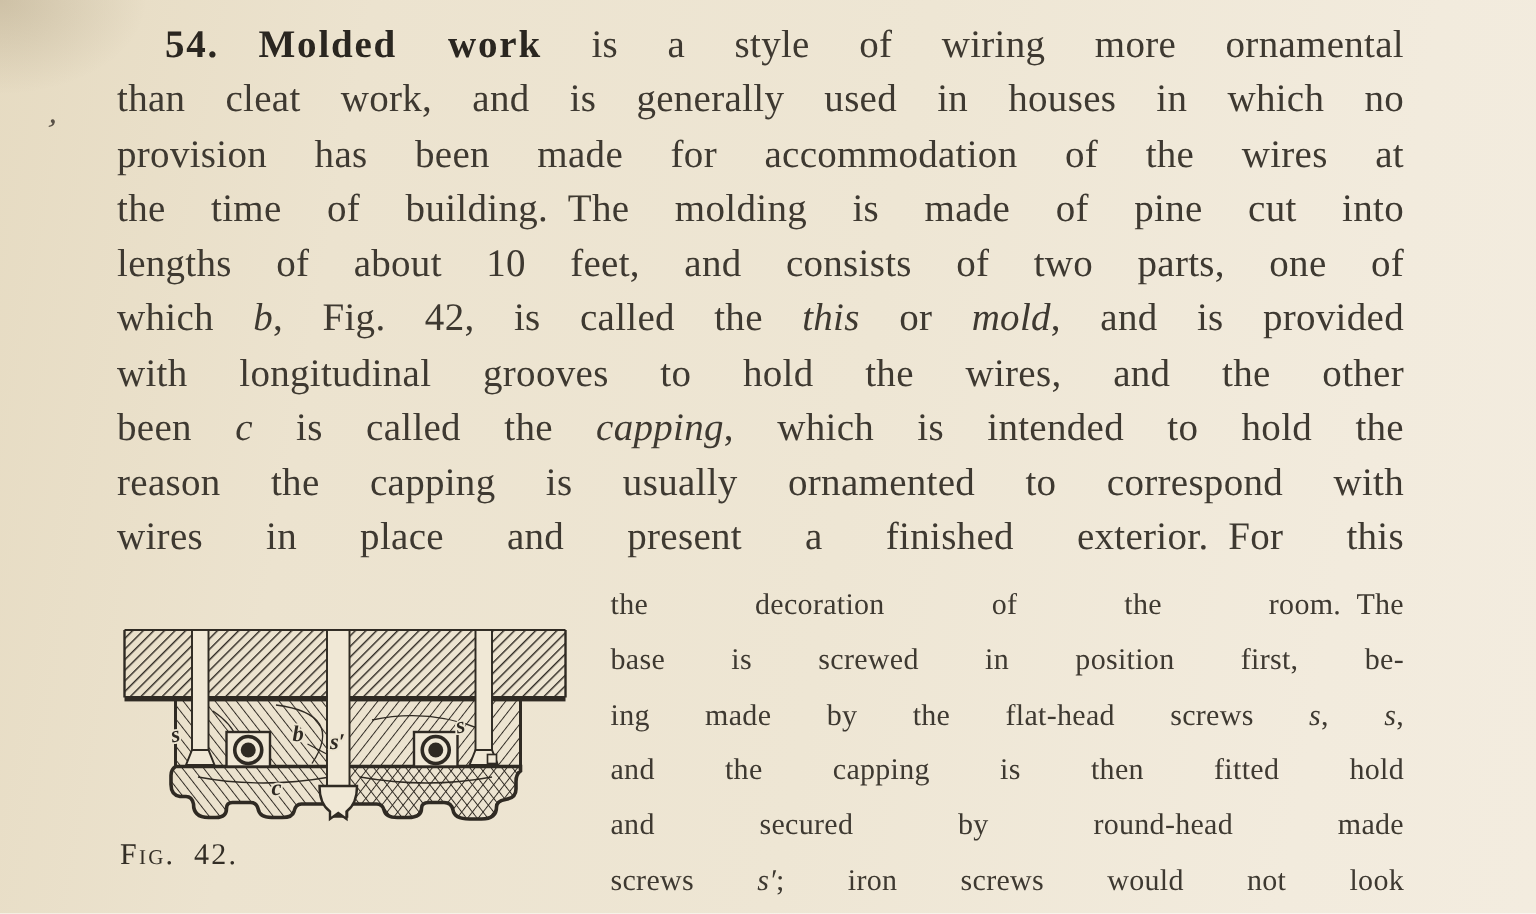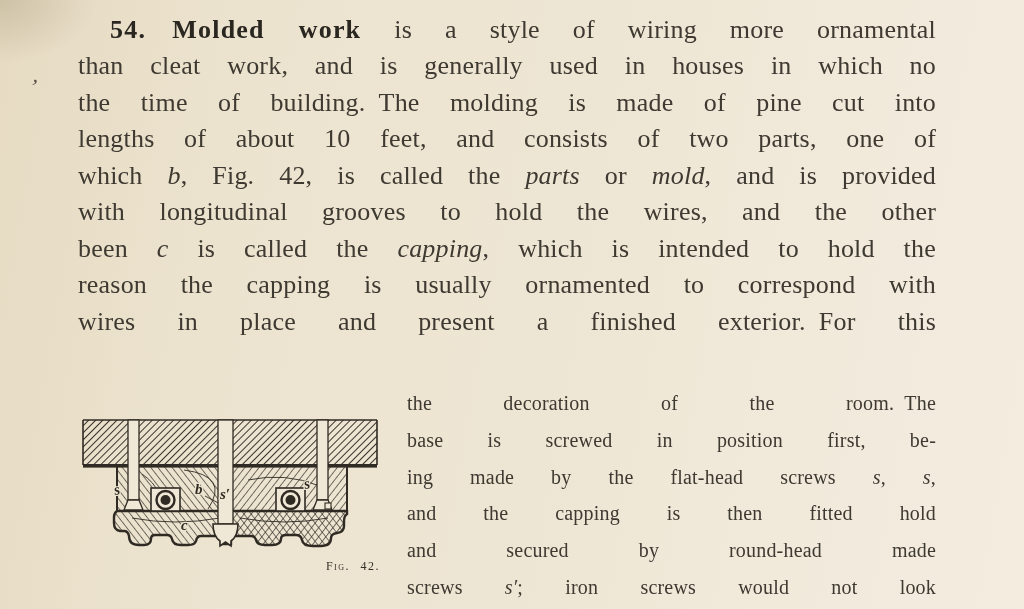--- a/index.html
+++ b/index.html
@@ -22,43 +22,44 @@
   .line{ text-align:justify; text-align-last:justify; text-justify:inter-word; white-space:normal;}
   .line.indent{ text-indent:32px; }
   .bold{ font-weight:bold; color:#2a2620; letter-spacing:1.2px;}
   .ital{ font-style:italic; }
   .stray{
     position:absolute; left:30px; top:74px; font-size:22px; color:#5a5248;
     transform:rotate(14deg);
   }
   .figure{ position:absolute; left:80px; top:414px; width:300px; height:142px; }
   .fig-caption{
-    position:absolute; left:80px; top:559px; width:300px; text-align:right;
-    font-size:12px; font-variant:small-caps; letter-spacing:1.5px; color:#332e26;
+    position:absolute; left:80px; top:559px; width:300px; text-align:left;
+    font-size:20px; font-variant:small-caps; letter-spacing:1.5px; color:#332e26;
     word-spacing:6px;
   }
   svg text{
     font-family:"Liberation Serif","DejaVu Serif",serif;
     font-style:italic; font-weight:bold; font-size:15px; fill:#2f2a23;
     paint-order:stroke; stroke:#ede5d1; stroke-width:2.5px;
   }
 </style>
 </head>
 <body>
 
 <div class="page">
 
   <div class="stray">’</div>
 
   <div class="body-text">
       <div class="line indent"><span class="bold">54.</span><span> </span><span class="bold">Molded work</span><span> is a style of wiring more ornamental</span></div>
       <div class="line"><span>than cleat work, and is generally used in houses in which no</span></div>
+      <div class="line"><span>provision has been made for accommodation of the wires at</span></div>
       <div class="line"><span>the time of building. The molding is made of pine cut into</span></div>
       <div class="line"><span>lengths of about 10 feet, and consists of two parts, one of</span></div>
-      <div class="line"><span>which </span><span class="ital">b</span><span>, Fig. 42, is called the </span><span class="ital">parts</span><span> or </span><span class="ital">mold</span><span>, and is provided</span></div>
+      <div class="line"><span>which </span><span class="ital">b</span><span>, Fig. 42, is called the </span><span class="ital">this</span><span> or </span><span class="ital">mold</span><span>, and is provided</span></div>
       <div class="line"><span>with longitudinal grooves to hold the wires, and the other</span></div>
       <div class="line"><span>been </span><span class="ital">c</span><span> is called the </span><span class="ital">capping</span><span>, which is intended to hold the</span></div>
       <div class="line"><span>reason the capping is usually ornamented to correspond with</span></div>
       <div class="line"><span>wires in place and present a finished exterior. For this</span></div>
     </div>
 
   <div class="figure">
     <svg width="300" height="142" viewBox="0 0 300 142">
       <defs>
         <pattern id="hWall" patternUnits="userSpaceOnUse" width="5" height="5" patternTransform="rotate(45)">

